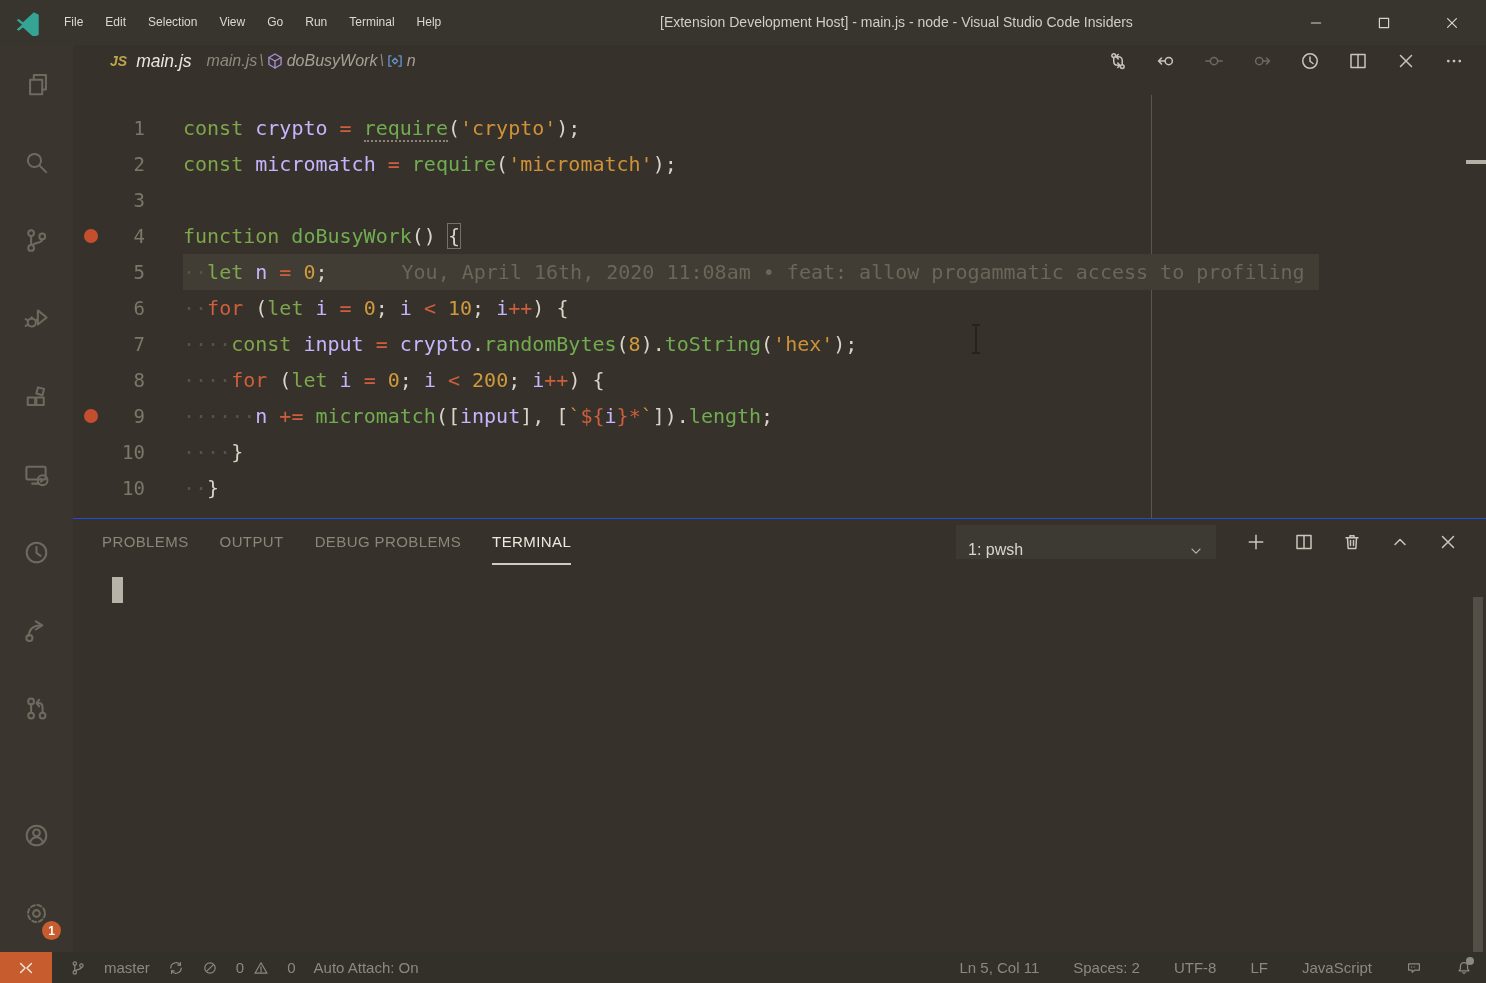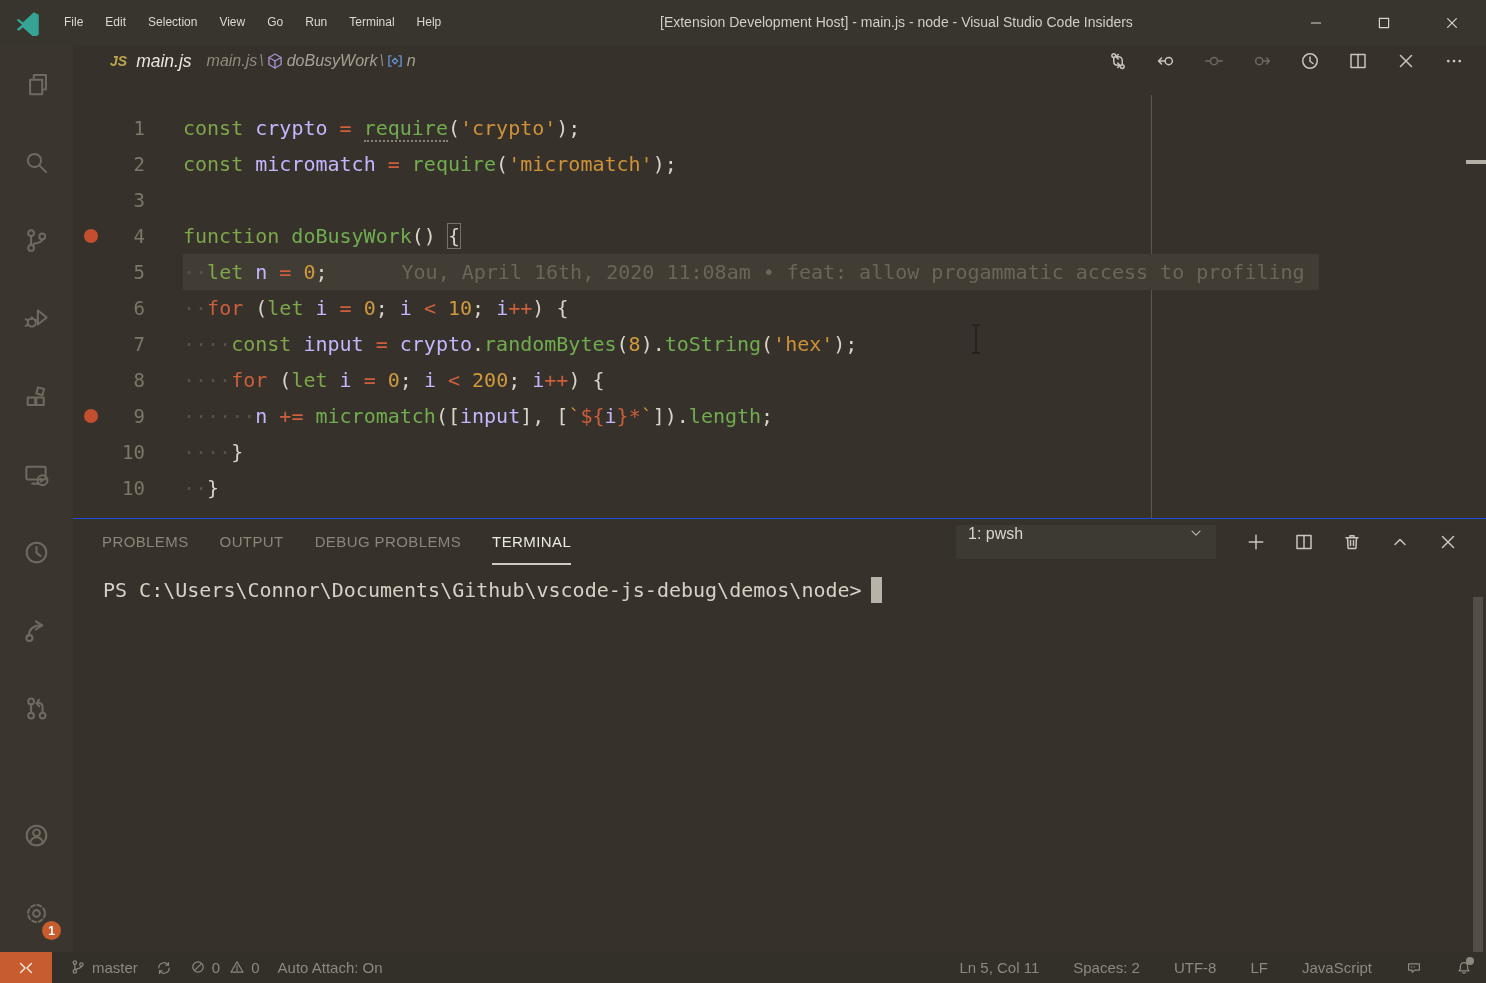--- a/index.html
+++ b/index.html
@@ -57,32 +57,32 @@
   .ruler{position:absolute;left:1078px;top:0;bottom:0;width:1px;background:#5b574f}
   .overview-dash{position:absolute;right:0;top:65px;width:20px;height:4px;background:#b4b0a6}
   .ibeam{position:absolute;left:895px;top:228px}
 
   
   .panel{position:absolute;left:73px;top:518px;right:0;bottom:31px;border-top:1px solid #1d4ed8;background:#36322b}
   .panel-header{height:46px;display:flex;align-items:center;padding-left:29px}
   .panel-tab{font-size:15px;color:#8b8679;margin-right:31px;height:46px;line-height:46px;letter-spacing:.4px;cursor:default}
   .panel-tab.active{color:#eceadf;border-bottom:2px solid #d0ccc2}
   .panel-controls{margin-left:auto;display:flex;align-items:center;margin-right:14px}
-  .term-select{width:260px;height:34px;background:#3d3933;display:flex;align-items:flex-start;padding:0 12px;font-size:16px;color:#dad6cc;margin-right:16px}
+  .term-select{width:260px;height:34px;background:#3d3933;display:flex;align-items:flex-end;padding:0 12px;font-size:16px;color:#dad6cc;margin-right:16px}
   .term-select .ic{margin-left:auto;color:#b9b5ab}
   .panel-btn{width:48px;height:36px;display:flex;align-items:center;justify-content:center;color:#cac6bc}
   .terminal{position:absolute;top:46px;left:0;right:0;bottom:0;font-family:"DejaVu Sans Mono",monospace;font-size:20px;color:#d6d2c6;padding:10px 0 0 30px}
   .prompt-line{display:flex;align-items:center;height:30px;white-space:pre}
   .term-cursor{display:inline-block;width:11px;height:26px;margin-left:9px}
   .term-scrollbar{position:absolute;right:3px;top:32px;width:10px;height:356px;background:#534f47}
 
   
   .statusbar{position:absolute;left:0;right:0;bottom:0;height:31px;background:#332f29;display:flex;align-items:center;font-size:15px;color:#8e897d;z-index:30}
   .remote-block{height:31px;width:52px;display:flex;align-items:center;justify-content:center;color:#f2eee6}
-  .sb-item{display:flex;margin-left:18px;gap:6px;white-space:nowrap}
+  .sb-item{display:flex;align-items:center;margin-left:18px;gap:18px;white-space:nowrap}
   .sb-item.tight{margin-left:9px}
   .sb-right{margin-left:auto;display:flex;align-items:center;margin-right:14px;gap:26px}
   .sb-right .sb-item{margin-left:8px}
   .bell-wrap{position:relative}
   .bell-dot{position:absolute;right:-2px;top:-3px;width:8px;height:8px;border-radius:50%;background:#8e897d}
 </style>
 </head>
 <body>
 
 <div class="titlebar">
@@ -339,21 +339,20 @@
           <div class="panel-btn">
             <svg class="ic ic20" viewBox="0 0 16 16">
               <path d="M3.6 3.6l8.8 8.8M12.4 3.6l-8.8 8.8"></path>
             </svg>
           </div>
         </span>
     </div>
   </div>
   <div class="terminal">
     <div class="prompt-line">
-      <span>PS C:\Users\Connor\Documents\Github\vscode-js-debug\demos\node&gt;</span>
       <span class="term-cursor" id="term-cursor" style="background: rgb(183, 179, 168);"></span>
     </div>
     <div class="term-scrollbar"></div>
   </div>
 </div>
 
 <div class="statusbar">
   <div class="remote-block" id="remote-block" style="background: rgb(199, 92, 46);">
       <svg class="ic ic18" viewBox="0 0 16 16">
         <path d="M3.2 4l4 4-4 4M12.8 4l-4 4 4 4"></path>

